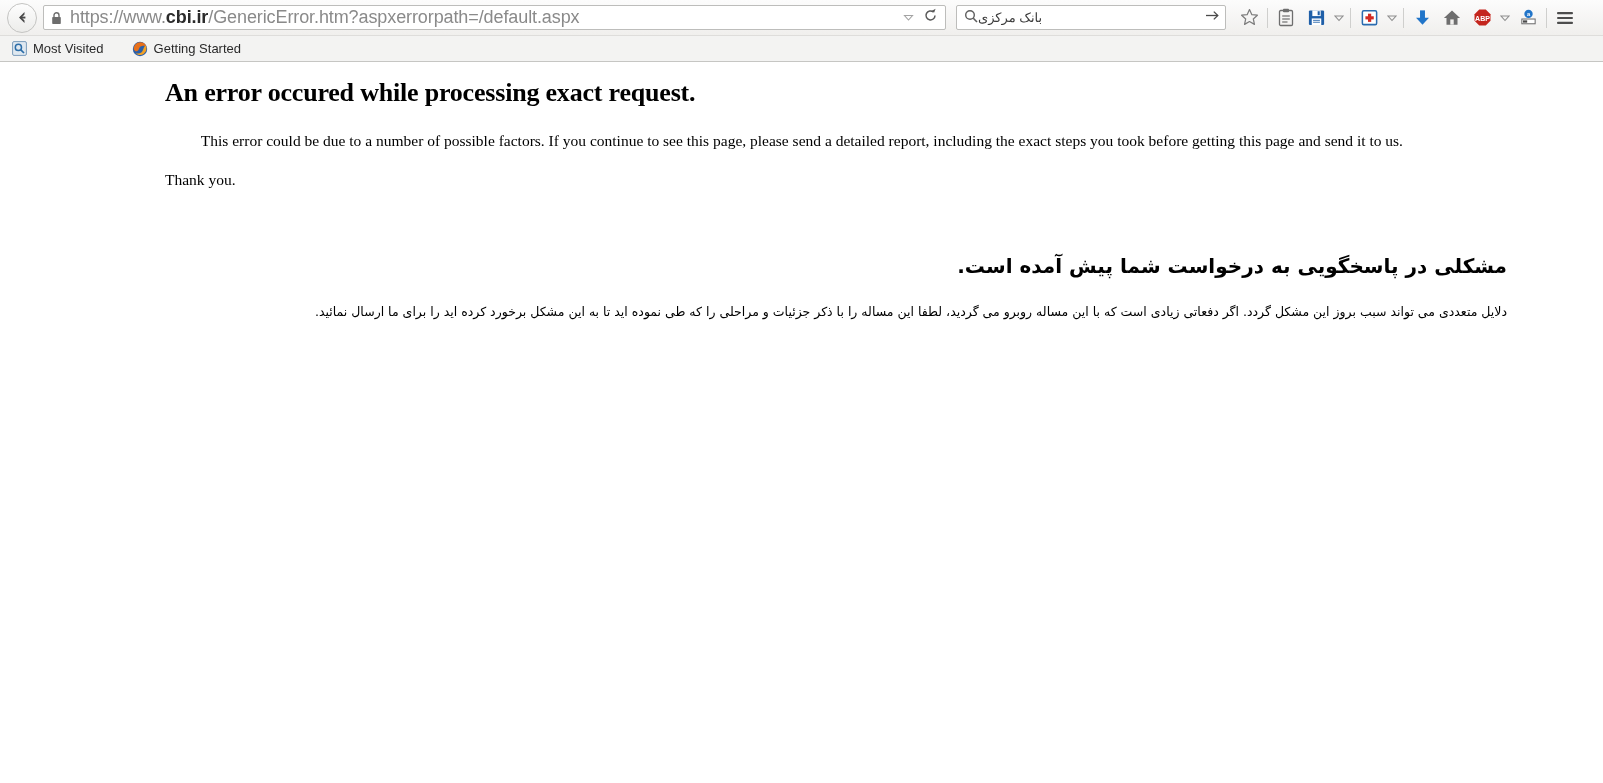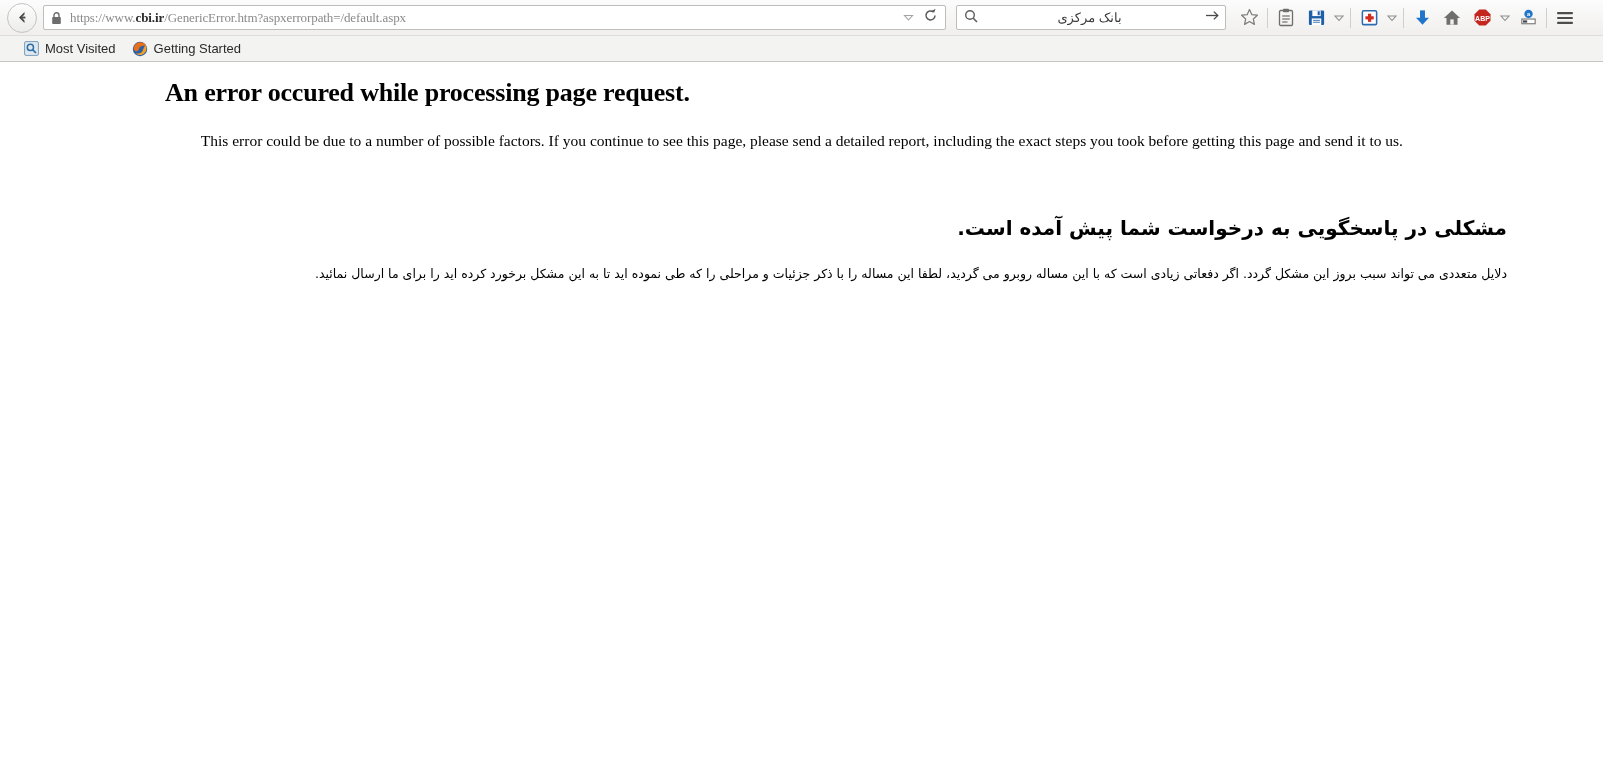--- a/index.html
+++ b/index.html
@@ -48,23 +48,23 @@
     border: 1px solid #bdbdbb;
     border-radius: 2px;
     display: flex;
     align-items: center;
     padding: 0 4px 0 7px;
     margin-right: 10px;
   }
   #lock-icon { flex: 0 0 auto; margin-right: 8px; display:flex; }
   #url-text {
     flex: 1 1 auto;
-    font-size: 13px;
+    font-size: 18px;
     color: #8a8a8a;
-    font-family: Liberation Serif, serif;
+    font-family: Liberation Sans, sans-serif;
     white-space: nowrap;
     overflow: hidden;
     letter-spacing: -0.1px;
   }
   #url-text .dom { color: #2b2b2b; font-weight: bold; }
   .url-right { display: flex; align-items: center; gap: 9px; padding-right: 3px; }
 
   
   #search-bar {
     flex: 0 0 270px;
@@ -75,21 +75,21 @@
     display: flex;
     align-items: center;
     padding: 0 5px 0 7px;
     margin-right: 8px;
   }
   #search-value {
     flex: 1 1 auto;
     font-size: 13px;
     color: #3a3a3a;
     direction: rtl;
-    text-align: center;
+    text-align: left;
     padding-right: 4px;
     white-space: nowrap;
     overflow: hidden;
   }
 
   .tb-btn {
     width: 30px; height: 30px;
     display: flex; align-items: center; justify-content: center;
     flex: 0 0 auto;
   }
@@ -103,24 +103,24 @@
     background: #cfcfcd;
     flex: 0 0 auto;
     margin: 0 3px;
   }
 
   
   #bookmarks-bar {
     height: 26px;
     display: flex;
     align-items: center;
-    padding-left: 17px;
+    padding-left: 5px;
     background: #f3f3f2;
     border-top: 1px solid #dedddb;
-    gap: 4px;
+    gap: 16px;
   }
   .bm-item {
     display: flex;
     align-items: center;
     gap: 6px;
     padding: 2px 6px;
     font-size: 13px;
     color: #2a2a2a;
     font-family: "Liberation Sans", sans-serif;
   }
@@ -377,22 +377,23 @@
       </span>
       <span>Getting Started</span>
     </div>
 
   </div>
 </div>
 
 <div id="page-content">
 
   <div class="doc-wrap">
-    <h1 id="error-heading-en">An error occured while processing page request.</h1>
+    <h1 id="error-heading-en">An error occured while processing exact request.</h1>
     <p id="error-body-en">This error could be due to a number of possible factors. If you continue to see this page, please send a detailed report, including the exact steps you took before getting this page and send it to us.</p>
+    <p id="thank-you-en">Thank you.</p>
   </div>
 
   <div class="rtl-block">
     <h1 id="error-heading-fa">مشکلی در پاسخگویی به درخواست شما پیش آمده است.</h1>
     <p id="error-body-fa">دلایل متعددی می تواند سبب بروز این مشکل گردد. اگر دفعاتی زیادی است که با این مساله روبرو می گردید، لطفا این مساله را با ذکر جزئیات و مراحلی را که طی نموده اید تا به این مشکل برخورد کرده اید را برای ما ارسال نمائید.</p>
   </div>
 
 </div>
 
 </body></html>

